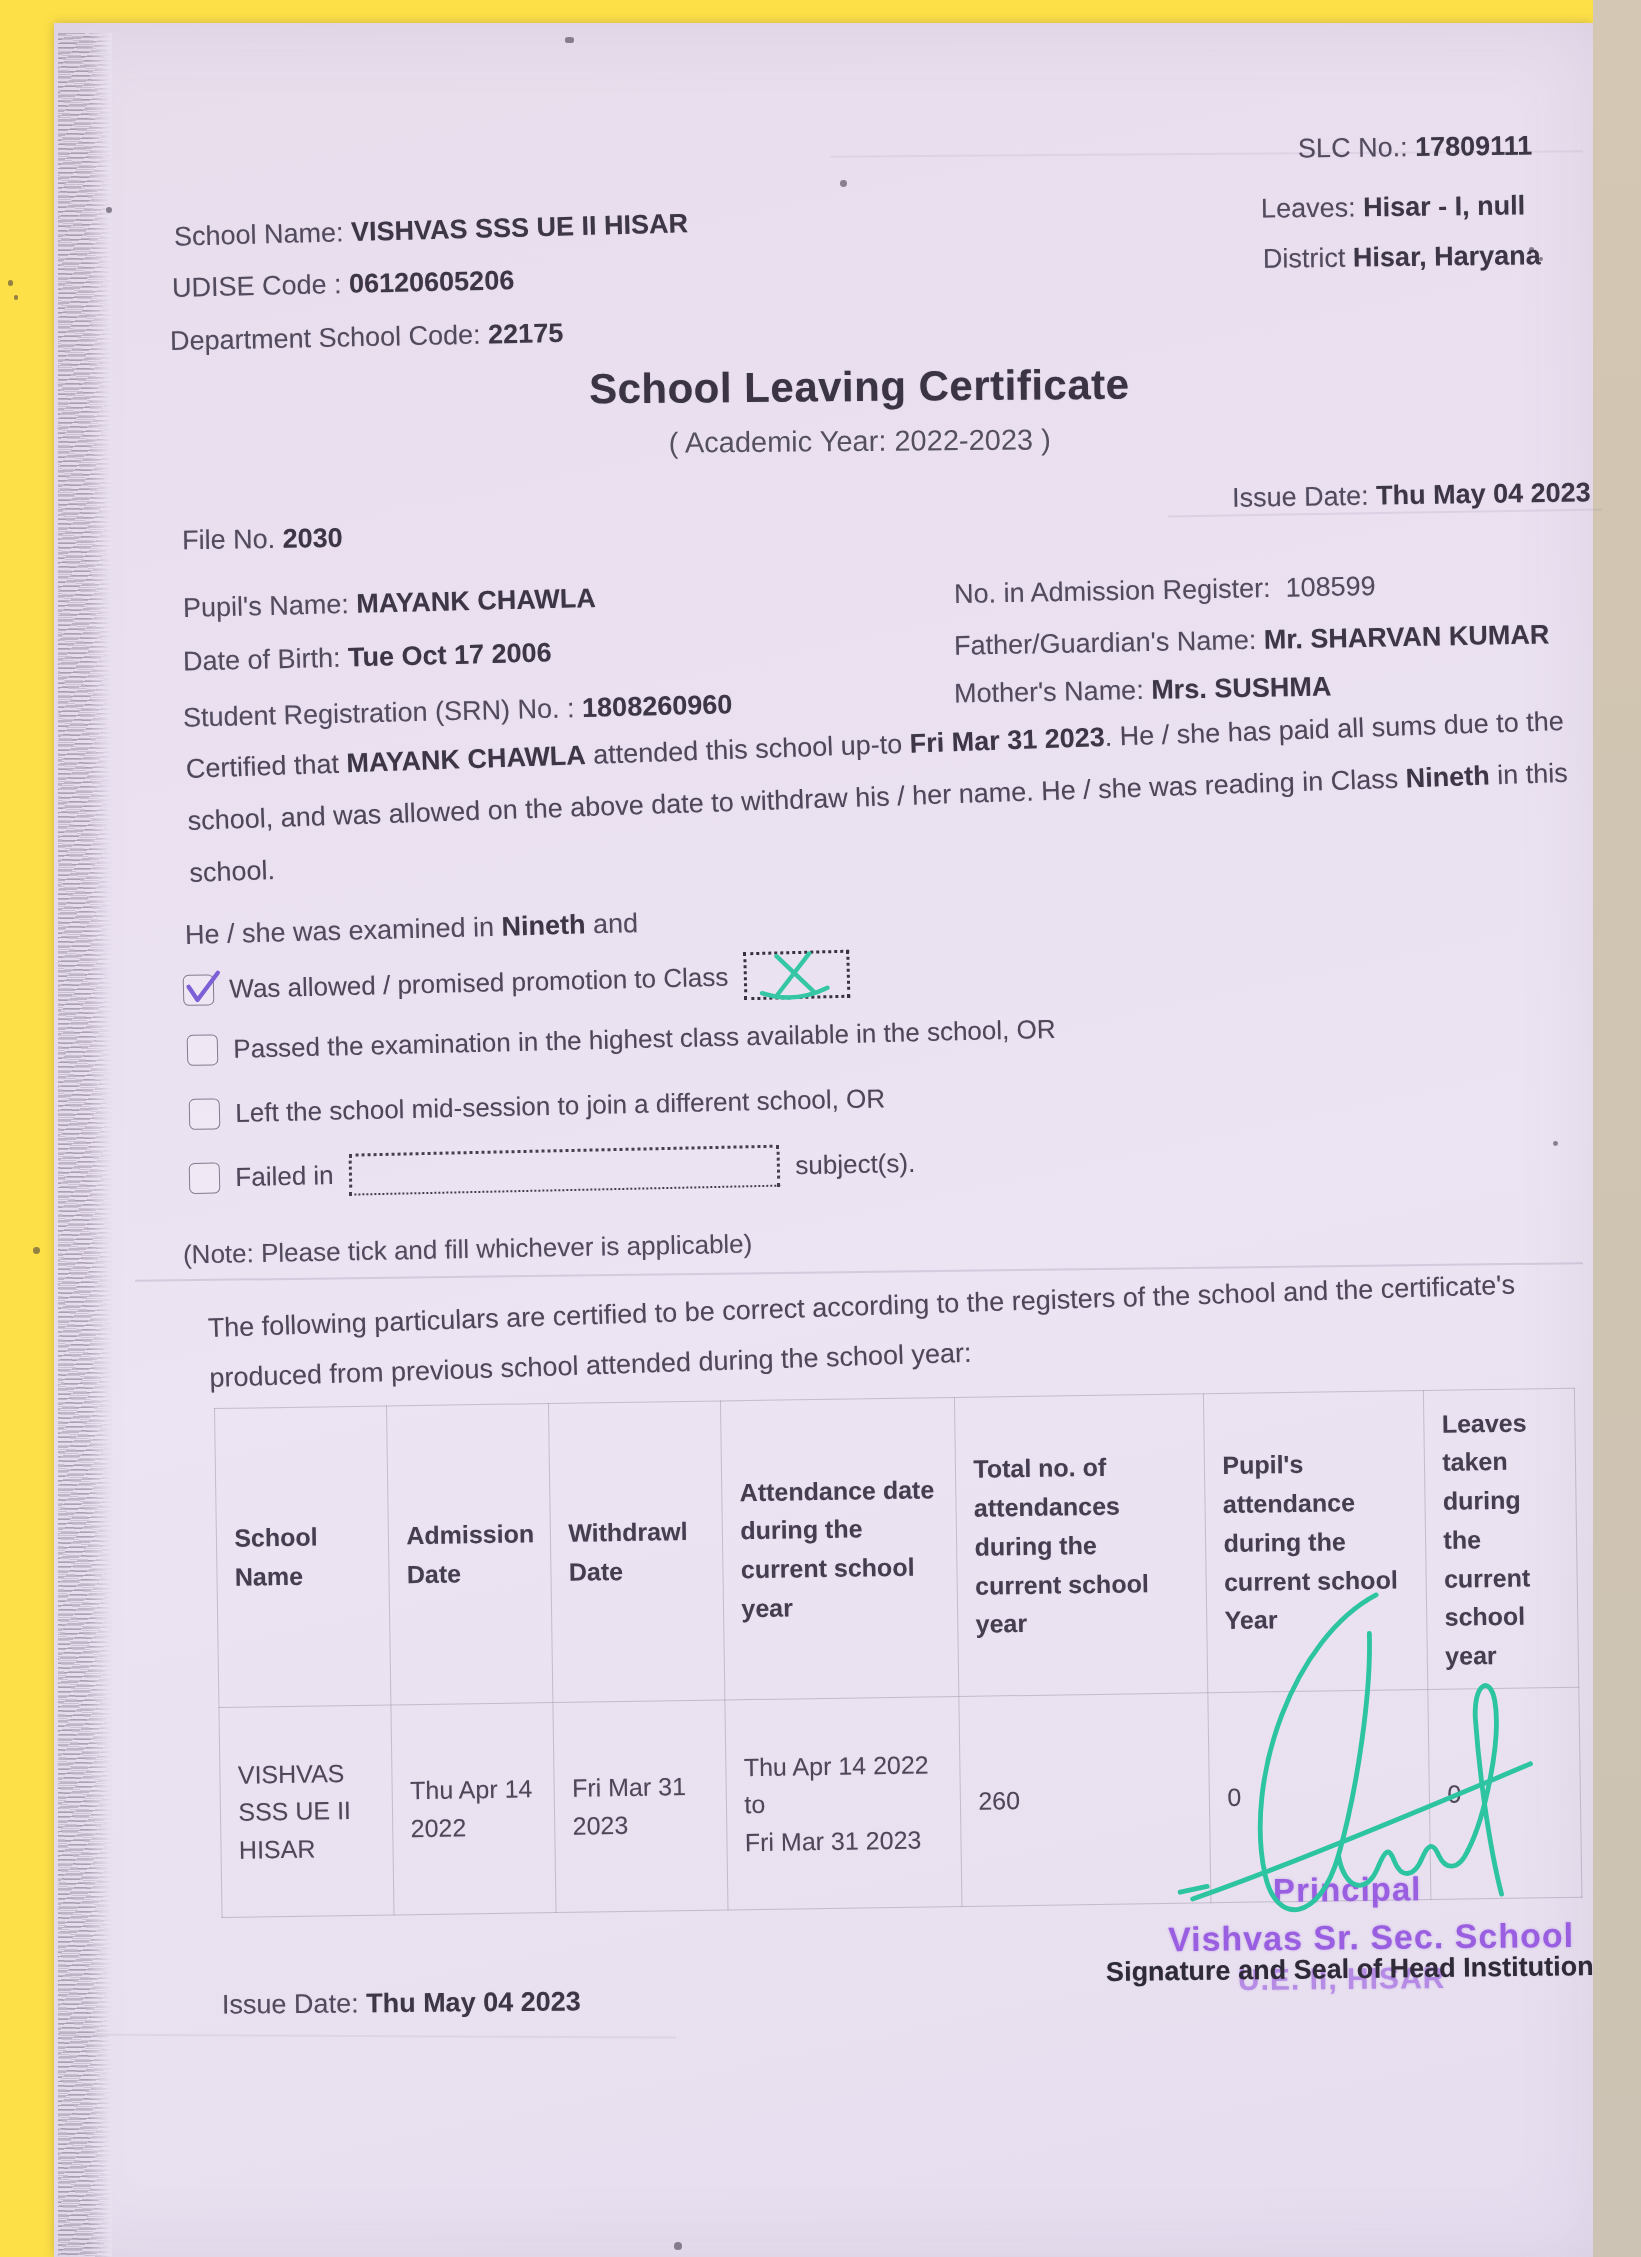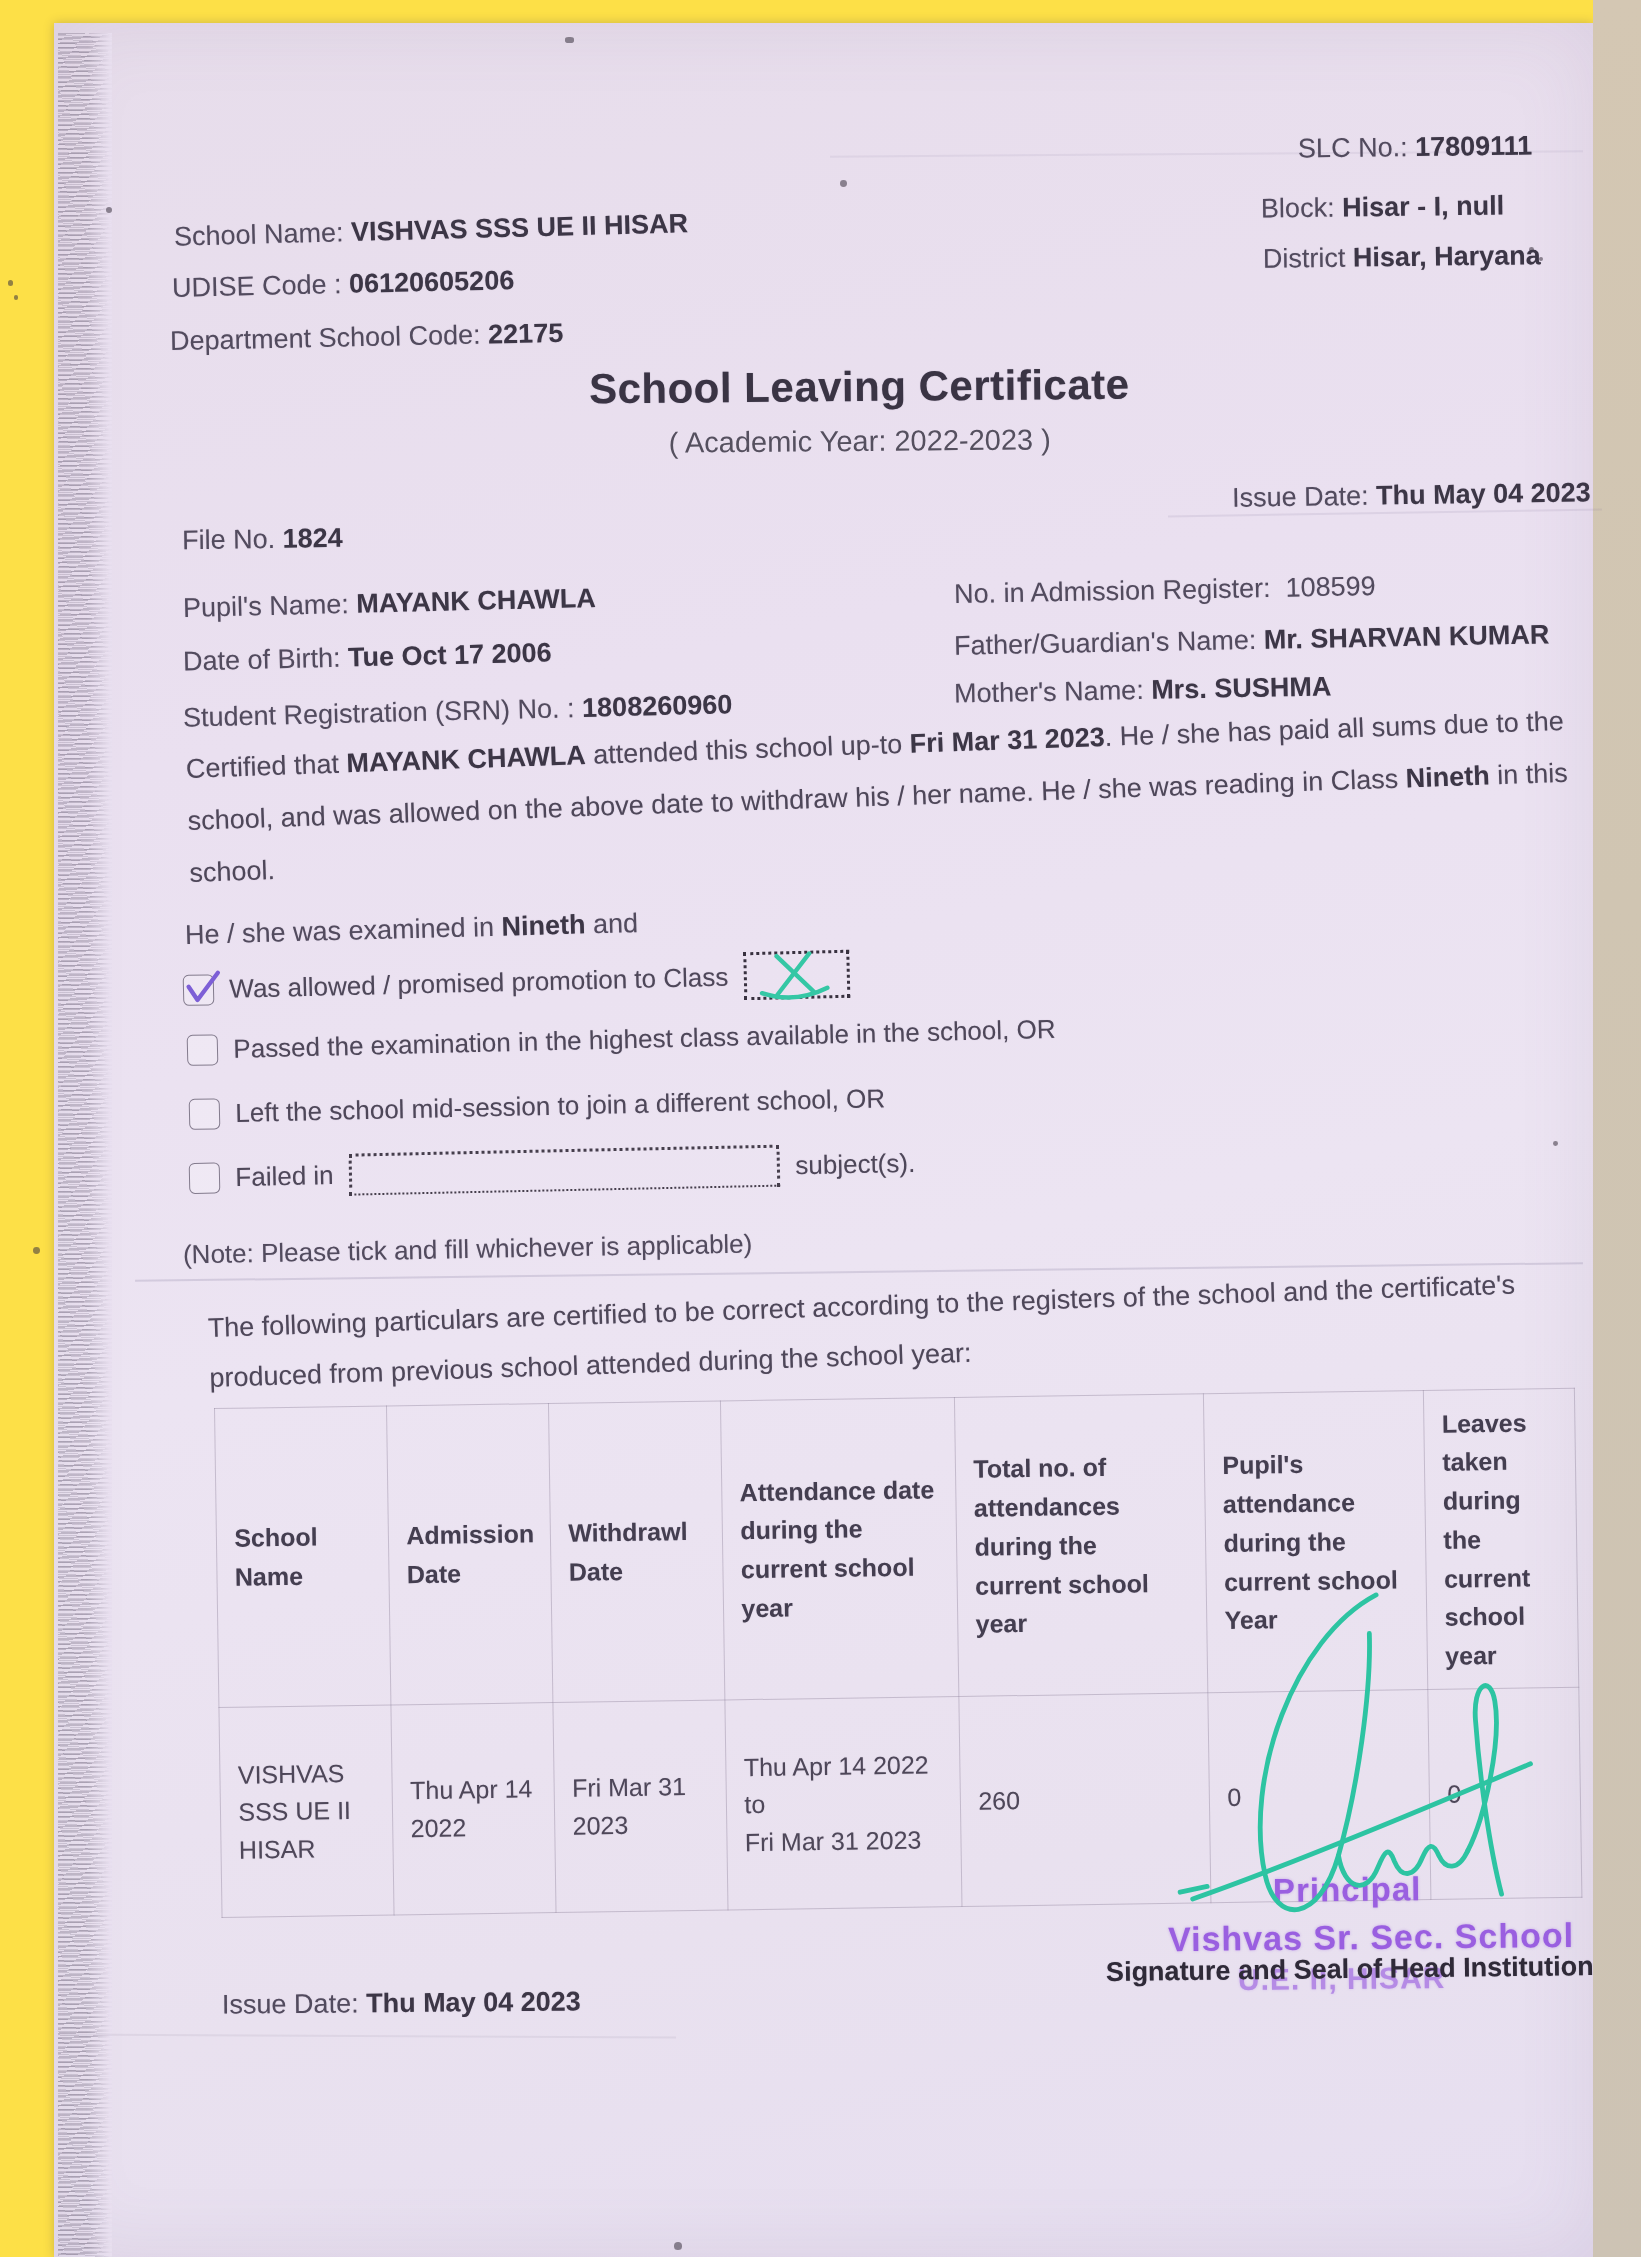--- a/index.html
+++ b/index.html
@@ -96,21 +96,21 @@
   <div class="speck" style="left:1529px; top:247px; width:4.8px; height:4.8px;"></div>
   <div class="speck" style="left:1539px; top:257px; width:3.9px; height:3.9px;"></div>
   <div class="speck" style="left:674px; top:2242px; width:7.7px; height:7.7px;"></div>
   <div class="speck" style="left:106px; top:207px; width:5.8px; height:5.8px;"></div>
   <div class="speck" style="left:1553px; top:1141px; width:4.8px; height:4.8px;"></div>
 
   <div class="line" style="left:1298px; top:131px; transform:rotate(-.7deg);">
     <span>SLC No.: </span><span class="b">17809111</span>
   </div>
   <div class="line" style="left:1261px; top:191px; transform:rotate(-.7deg);">
-    <span>Block: </span><span class="b">Hisar - I, null</span>
+    <span>Leaves: </span><span class="b">Hisar - I, null</span>
   </div>
   <div class="line" style="left:1263px; top:241px; transform:rotate(-.7deg);">
     <span>District </span><span class="b">Hisar, Haryana</span>
   </div>
 
   <div class="line" style="left:174px; top:214px; transform:rotate(-1.5deg);">
     <span>School Name: </span><span class="b">VISHVAS SSS UE II HISAR</span>
   </div>
   <div class="line" style="left:172px; top:268px; transform:rotate(-1.3deg);">
     <span>UDISE Code : </span><span class="b">06120605206</span>
@@ -121,21 +121,21 @@
 
   <div class="title-wrap">
     <div class="title-main">School Leaving Certificate</div>
     <div class="title-sub">( Academic Year: 2022-2023 )</div>
   </div>
 
   <div class="line" style="left:1232px; top:479px; transform:rotate(-.9deg);">
     <span>Issue Date: </span><span class="b">Thu May 04 2023</span>
   </div>
   <div class="line" style="left:182px; top:523px; transform:rotate(-.9deg);">
-    <span>File No. </span><span class="b">1824</span>
+    <span>File No. </span><span class="b">2030</span>
   </div>
 
   <div class="line" style="left:183px; top:587px; transform:rotate(-1.4deg);">
     <span>Pupil's Name: </span><span class="b">MAYANK CHAWLA</span>
   </div>
   <div class="line" style="left:183px; top:641px; transform:rotate(-1.4deg);">
     <span>Date of Birth: </span><span class="b">Tue Oct 17 2006</span>
   </div>
   <div class="line" style="left:183px; top:695px; transform:rotate(-1.4deg);">
     <span>Student Registration (SRN) No. : </span><span class="b">1808260960</span>

